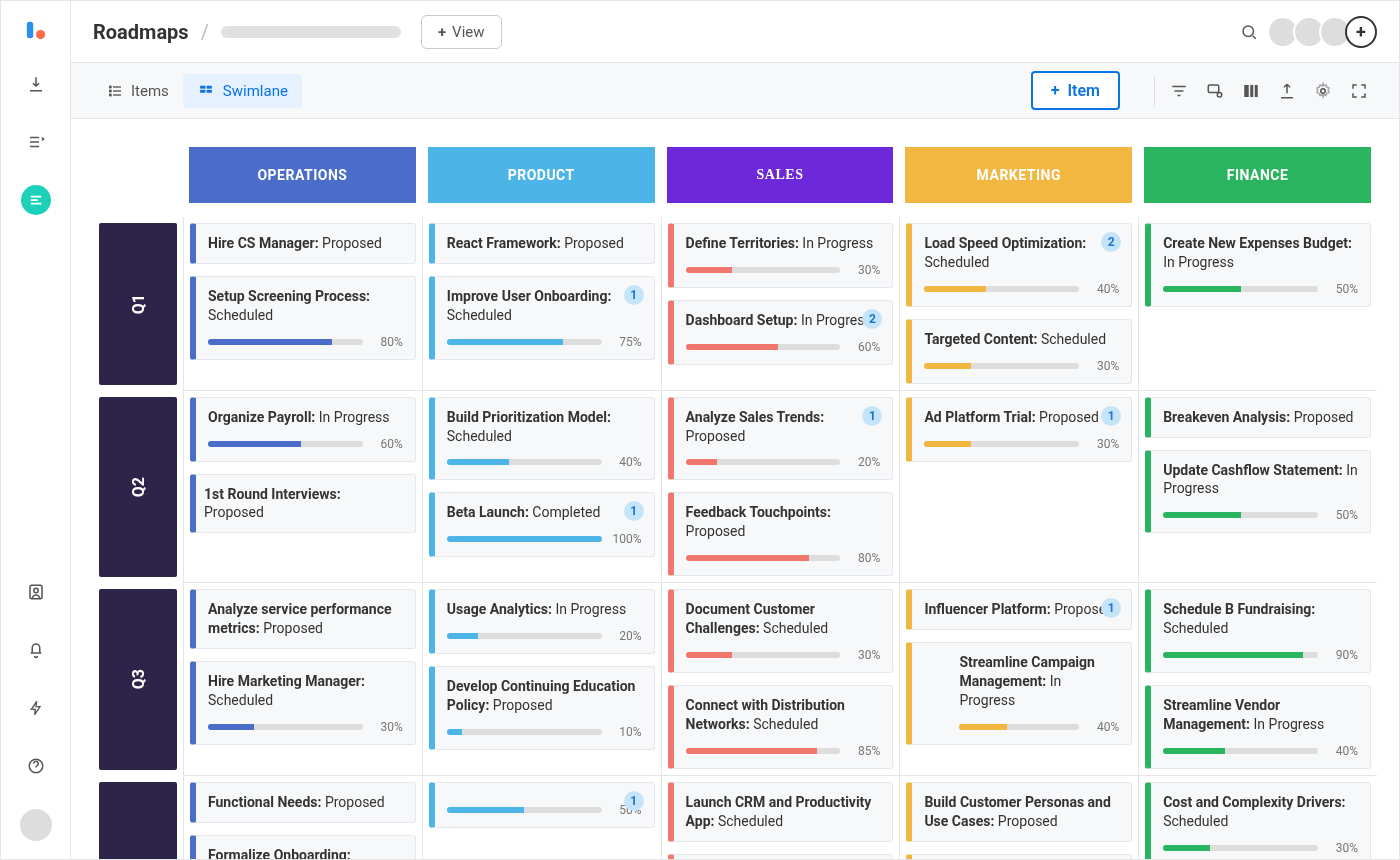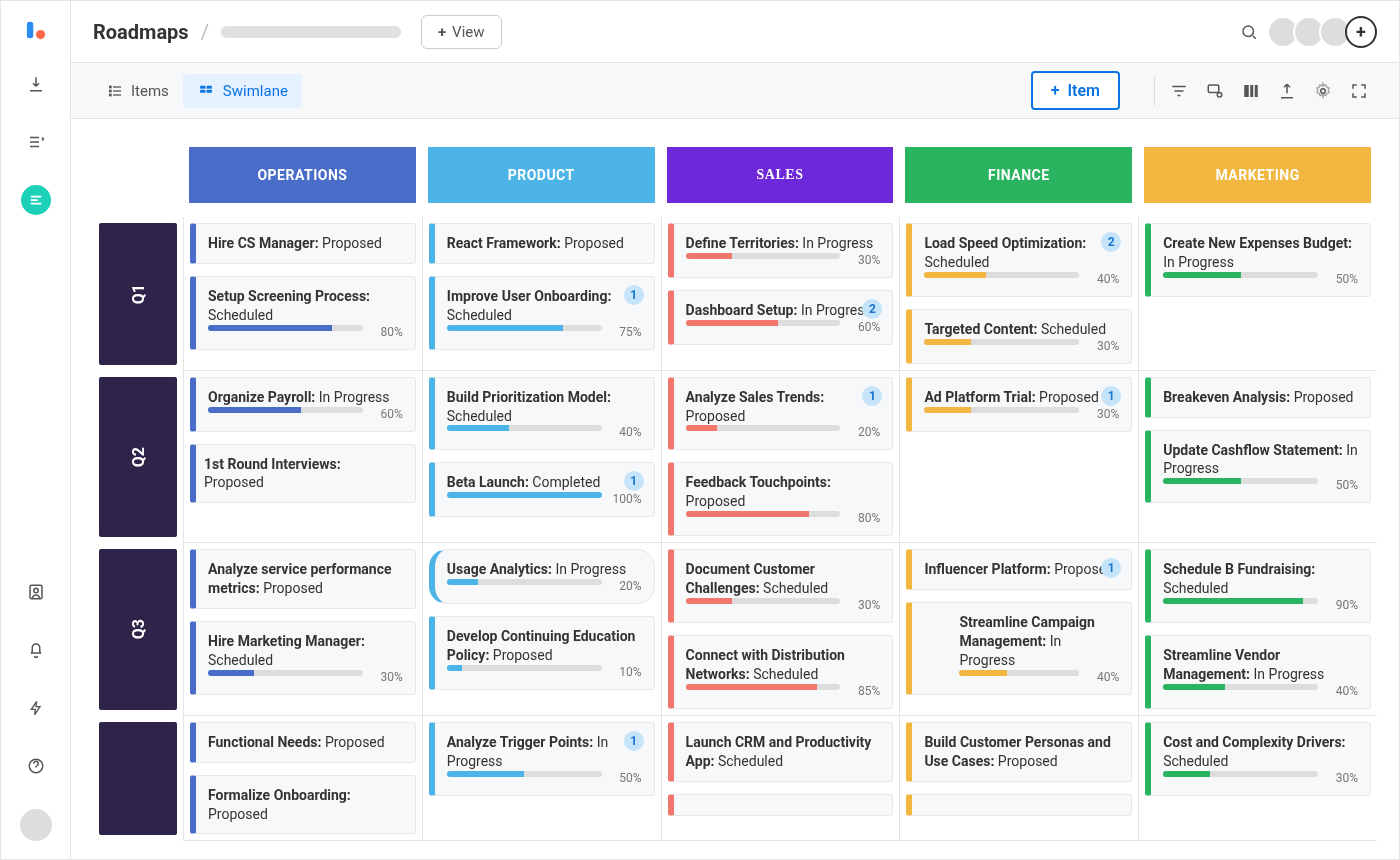--- a/index.html
+++ b/index.html
@@ -44,21 +44,21 @@
 .grid{display:grid;grid-template-columns:90px repeat(5,1fr);gap:0}
 .col-head{height:56px;color:#fff;font-weight:700;font-size:14px;letter-spacing:.5px;display:flex;align-items:center;justify-content:center;margin:0 6px 14px}
 .row-head{background:#2e2348;color:#fff;font-weight:700;font-size:16px;writing-mode:vertical-rl;text-orientation:mixed;display:flex;align-items:center;justify-content:center;border-radius:2px;margin:6px 6px}
 .row-head span{transform:rotate(180deg)}
 .cell{padding:6px;display:flex;flex-direction:column;gap:12px;border-bottom:1px solid #e5e5e5;border-left:1px solid #e5e5e5}
 .grid .cell:nth-child(2){border-left:none}
 .card{background:#f7f8f9;border:1px solid #e5e7ea;border-radius:3px;padding:10px 12px 10px 12px;position:relative;border-left:6px solid}
 .ctitle{font-size:14px;color:#333;line-height:1.35}
 .ctitle b{font-weight:700}
 .badge{position:absolute;top:8px;right:10px;width:20px;height:20px;border-radius:50%;background:#c5e4fa;color:#1976d2;font-size:12px;font-weight:700;display:flex;align-items:center;justify-content:center}
-.prog-row{display:flex;gap:8px;}
+.prog-row{display:flex;align-items:center;gap:8px;margin-top:10px}
 .prog{flex:1;height:6px;background:#ddd;border-radius:3px;overflow:hidden}
 .prog-fill{height:100%}
 .pct{font-size:12px;color:#777;min-width:32px;text-align:right}
 </style>
 </head>
 <body>
 
 <div class="app">
 
   <div class="sidebar">
@@ -199,22 +199,22 @@
           </svg>
         </div>
     </div>
 
     <div class="grid-wrap">
       <div class="grid" id="grid">
           <div style="margin-bottom: 14px;"></div>
           <div class="col-head" style="background: rgb(74, 109, 201);">OPERATIONS</div>
           <div class="col-head" style="background: rgb(77, 180, 232);">PRODUCT</div>
           <div class="col-head" style="background: #6d28d9; font-family: Liberation Serif, serif;">SALES</div>
+          <div class="col-head" style="background: rgb(241, 183, 64);">MARKETING</div>
           <div class="col-head" style="background: rgb(43, 180, 95);">FINANCE</div>
-          <div class="col-head" style="background: rgb(241, 183, 64);">MARKETING</div>
           <div class="row-head">
             <span>Q1</span>
           </div>
           <div class="cell">
             <div class="card" style="border-left-color: rgb(74, 109, 201);">
               <div class="ctitle"><b>Hire CS Manager:</b> Proposed</div>
             </div>
             <div class="card" style="border-left-color: rgb(74, 109, 201);">
               <div class="ctitle"><b>Setup Screening Process:</b> Scheduled</div>
               <div class="prog-row">
@@ -389,21 +389,21 @@
               <div class="ctitle"><b>Hire Marketing Manager:</b> Scheduled</div>
               <div class="prog-row">
                 <div class="prog">
                   <div class="prog-fill" style="width: 30%; background: rgb(74, 109, 201);"></div>
                 </div>
                 <div class="pct">30%</div>
               </div>
             </div>
           </div>
           <div class="cell">
-            <div class="card" style="border-left-color: rgb(77, 180, 232); border-radius: 18px;">
+            <div class="card" style="border-left-color: rgb(77, 180, 232);">
               <div class="ctitle"><b>Usage Analytics:</b> In Progress</div>
               <div class="prog-row">
                 <div class="prog">
                   <div class="prog-fill" style="width: 20%; background: rgb(77, 180, 232);"></div>
                 </div>
                 <div class="pct">20%</div>
               </div>
             </div>
             <div class="card" style="border-left-color: rgb(77, 180, 232);">
               <div class="ctitle"><b>Develop Continuing Education Policy:</b> Proposed</div>
@@ -474,21 +474,20 @@
           <div class="cell">
             <div class="card" style="border-left-color: rgb(74, 109, 201);">
               <div class="ctitle"><b>Functional Needs:</b> Proposed</div>
             </div>
             <div class="card" style="border-left-color: rgb(74, 109, 201);">
               <div class="ctitle"><b>Formalize Onboarding:</b> Proposed</div>
             </div>
           </div>
           <div class="cell">
             <div class="card" style="border-left-color: rgb(77, 180, 232);">
-              <div class="ctitle"><b>Analyze Trigger Points:</b> In Progress</div>
               <div class="badge">1</div>
               <div class="prog-row">
                 <div class="prog">
                   <div class="prog-fill" style="width: 50%; background: rgb(77, 180, 232);"></div>
                 </div>
                 <div class="pct">50%</div>
               </div>
             </div>
           </div>
           <div class="cell">

